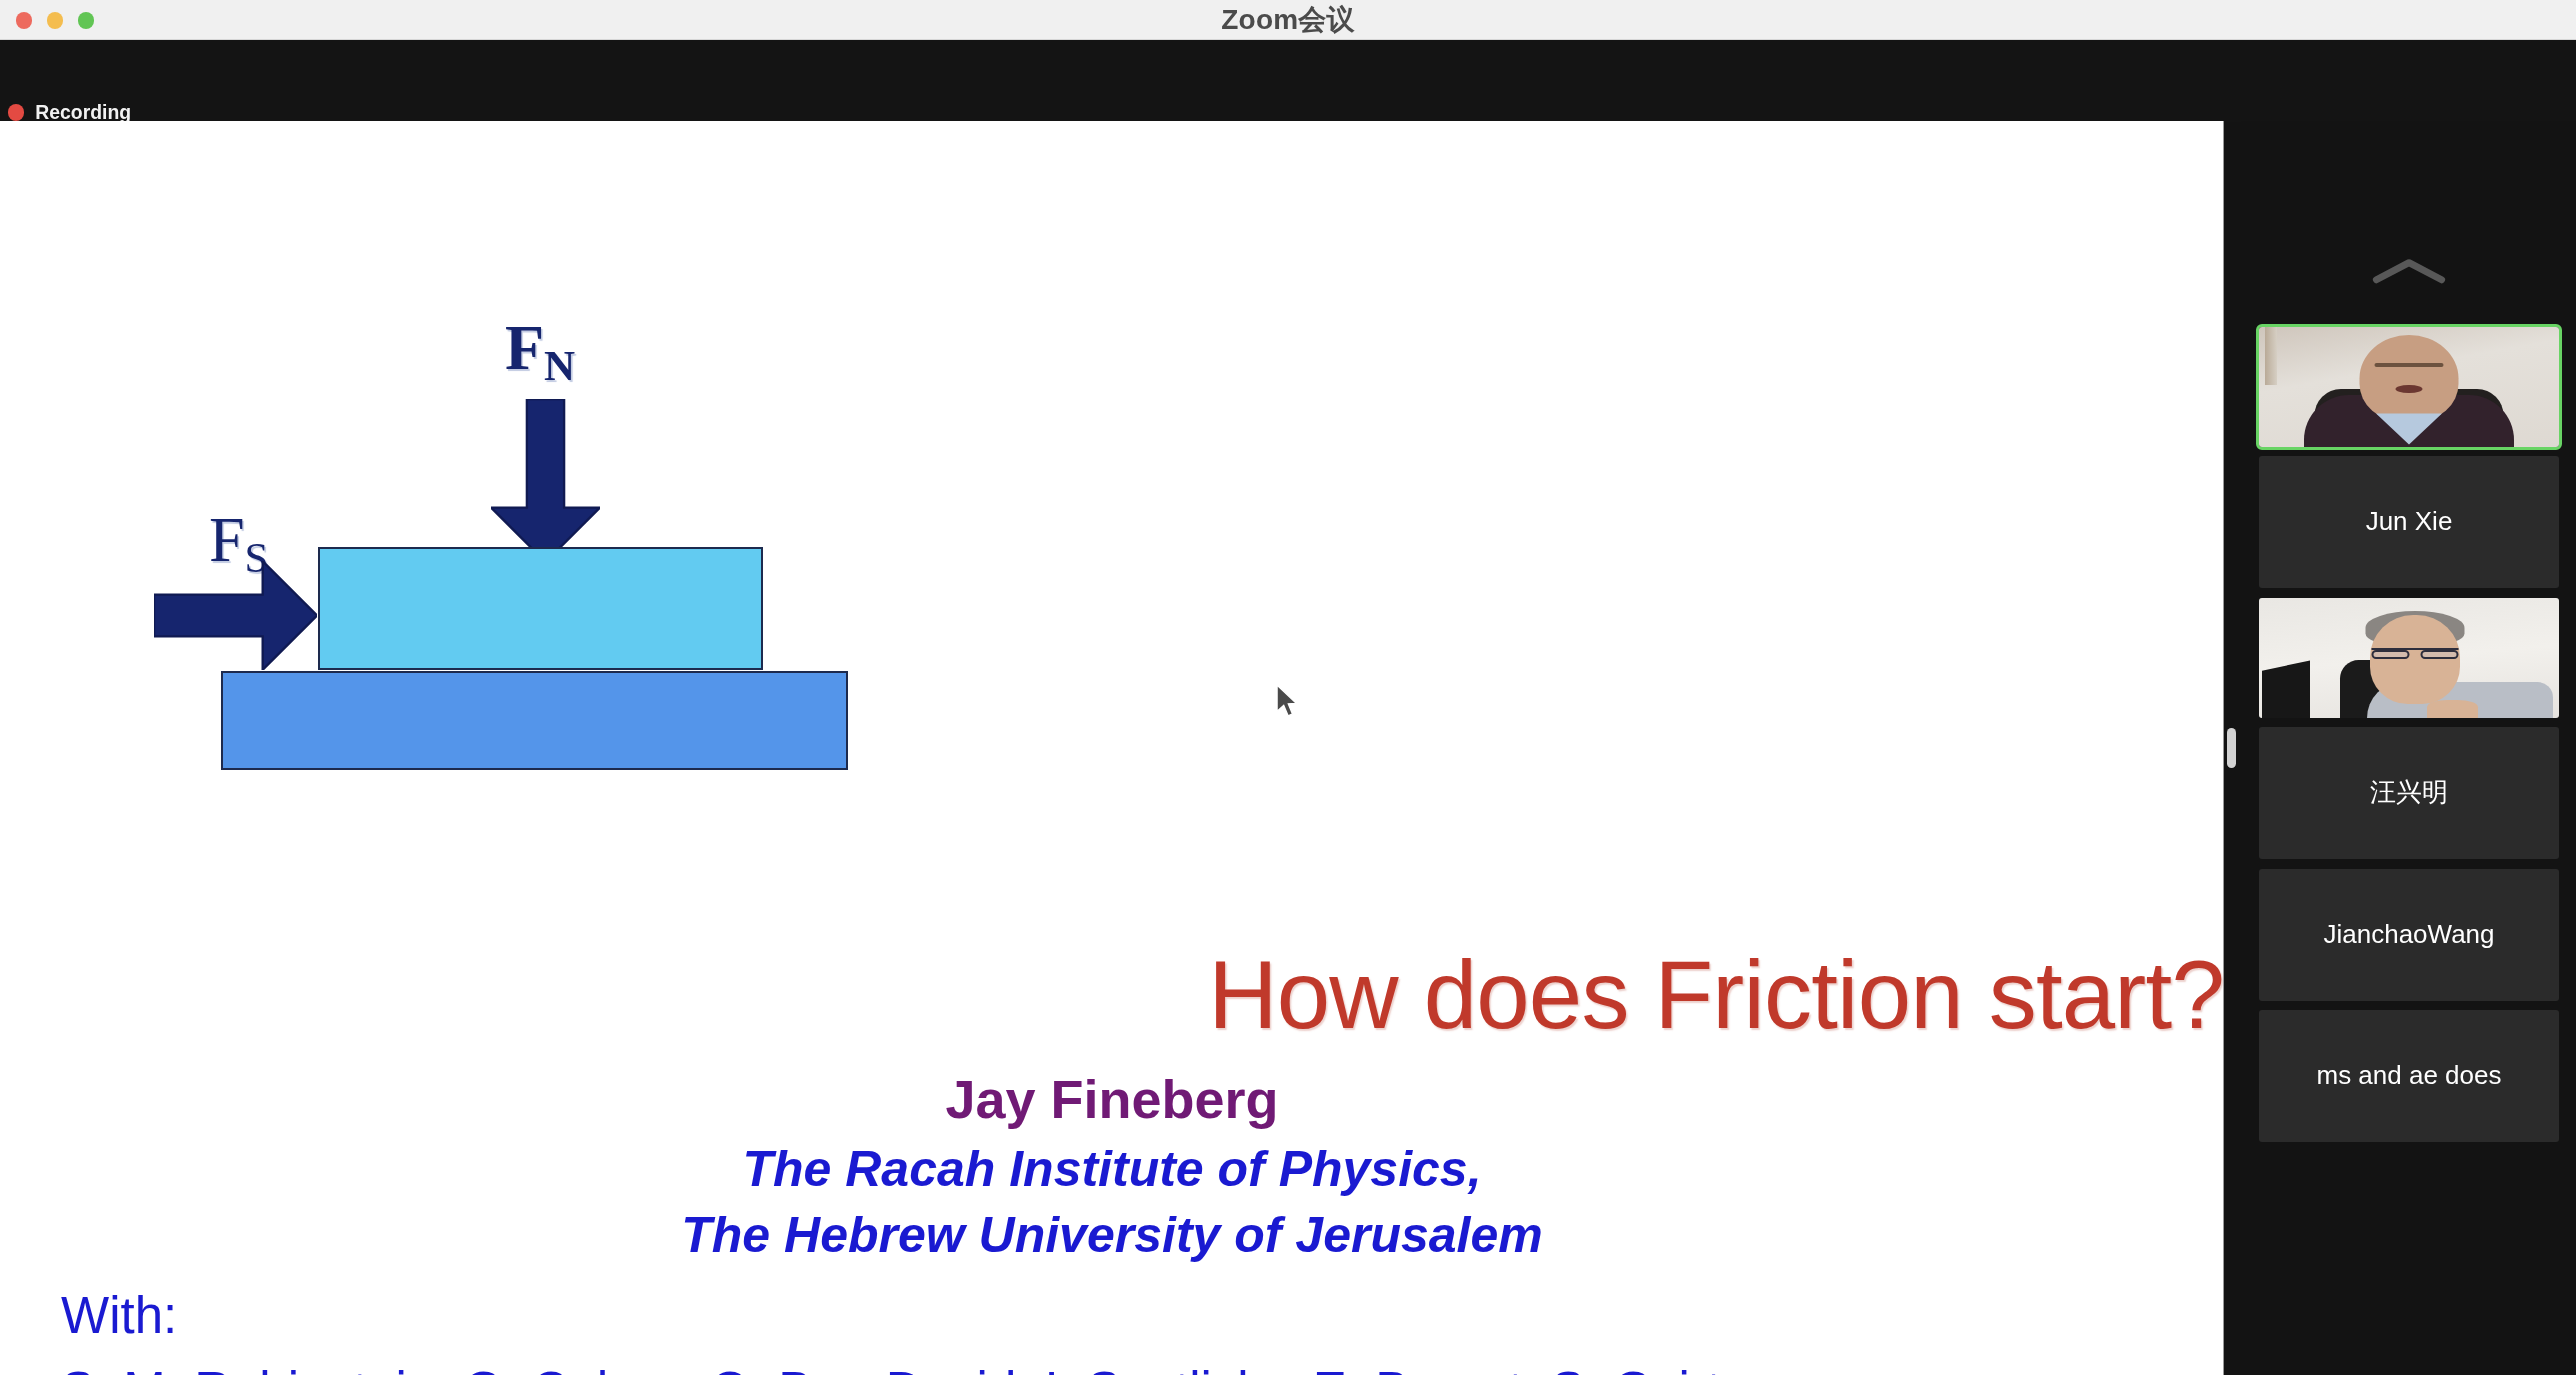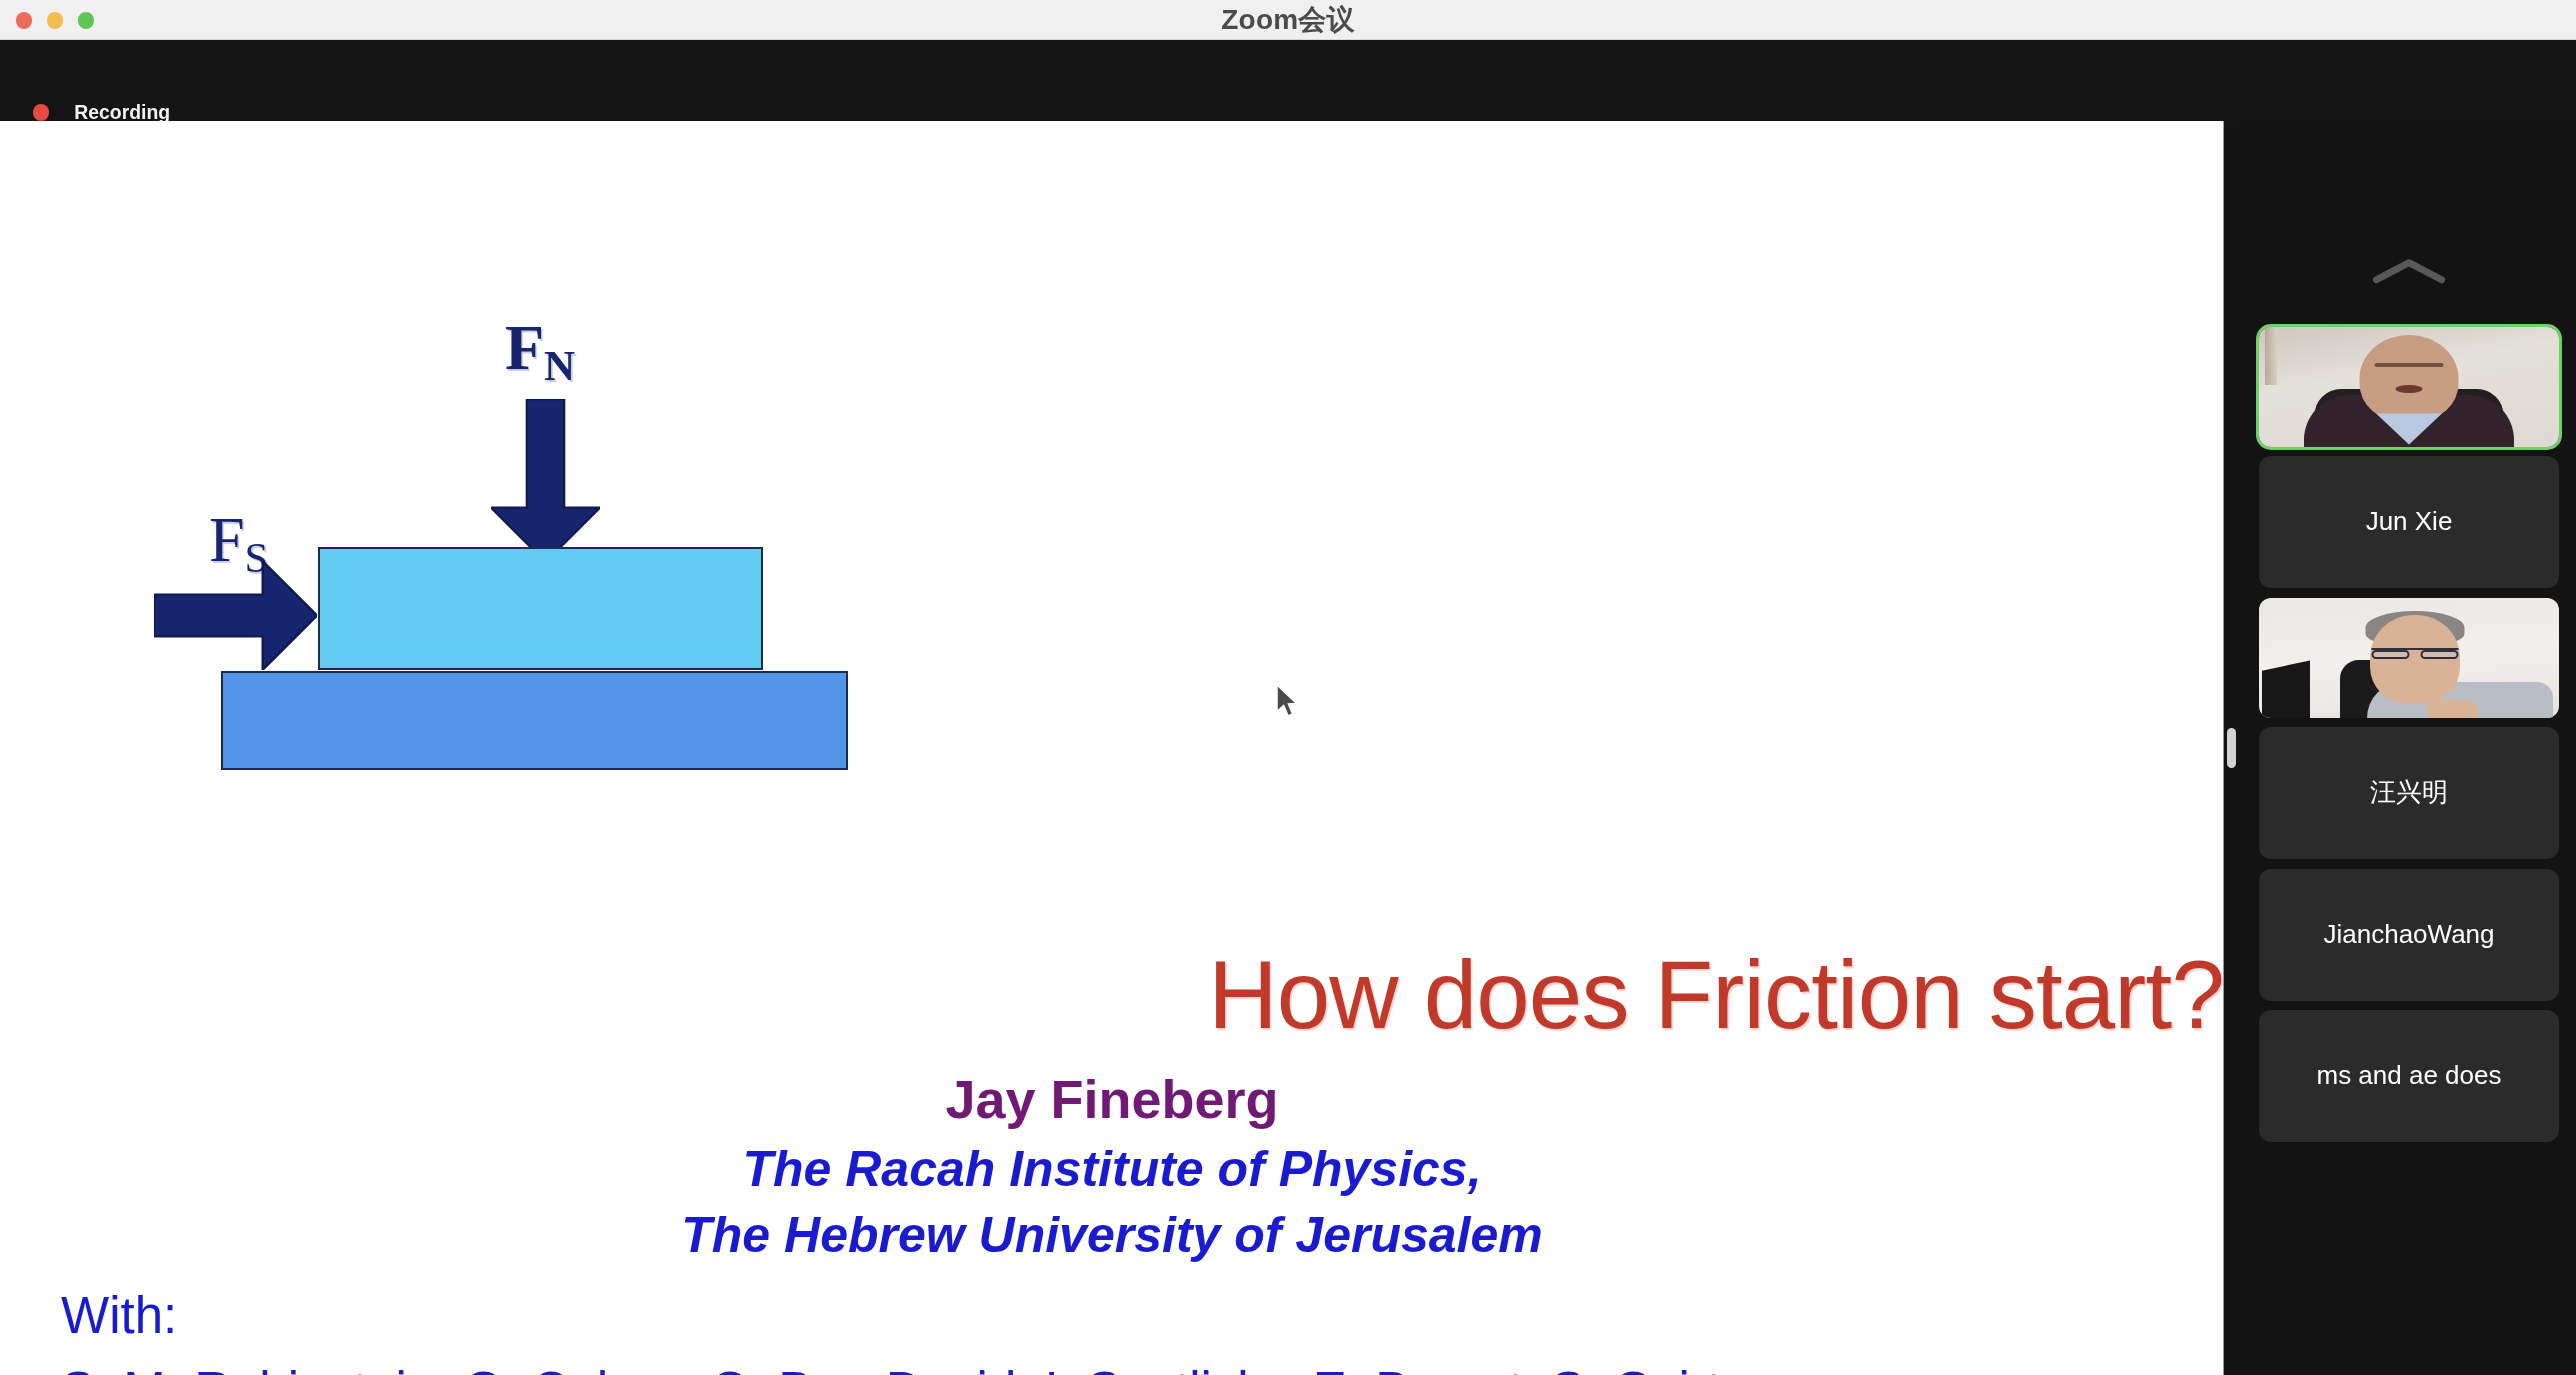--- a/index.html
+++ b/index.html
@@ -27,22 +27,22 @@
     font-size: 28px; font-weight: bold; color: #4b4b4b;
     letter-spacing: 0.2px;
   }
 
   
   .recbar {
     position: absolute; left: 0; top: 40px; width: 2576px; height: 82px;
     background: #141414;
   }
   .rec-wrap {
-    position: absolute; left: 33px; top: 61px;
-    display: flex; align-items: center; gap: 25px;
+    position: absolute; left: 8px; top: 61px;
+    display: flex; align-items: center; gap: 11px;
   }
   .rec-dot { width: 16.3px; height: 16.3px; border-radius: 50%; background: #e34a42; }
   .rec-label { font-size: 19.4px; font-weight: bold; color: #f2f2f2; }
 
   
   .stage {
     position: absolute; left: 0; top: 121px;
     width: 2224px; height: 1255px;
     background: #ffffff;
     border-right: 1.6px solid #9a9a9a;
@@ -137,21 +137,21 @@
     background: #131313;
   }
   .chev {
     position: absolute; left: 0; width: 335px; height: 47px;
     display: flex; align-items: center; justify-content: center;
   }
   .chev-up   { top: 127px; }
 
   .tile {
     position: absolute; left: 18px; width: 300px;
-    border-radius: 12px; overflow: hidden;
+    border-radius: 3px; overflow: hidden;
     background: #2b2b2b;
     display: flex; align-items: center; justify-content: center;
   }
   .tile.active { outline: 3.9px solid #68d464; outline-offset: 0; }
   .tile-name {
     color: #ffffff; font-size: 26px; text-align: center;
     padding: 0 7.8px; line-height: 1.2;
   }
   .tile-video { width: 100%; height: 100%; position: relative; overflow: hidden; }
 

